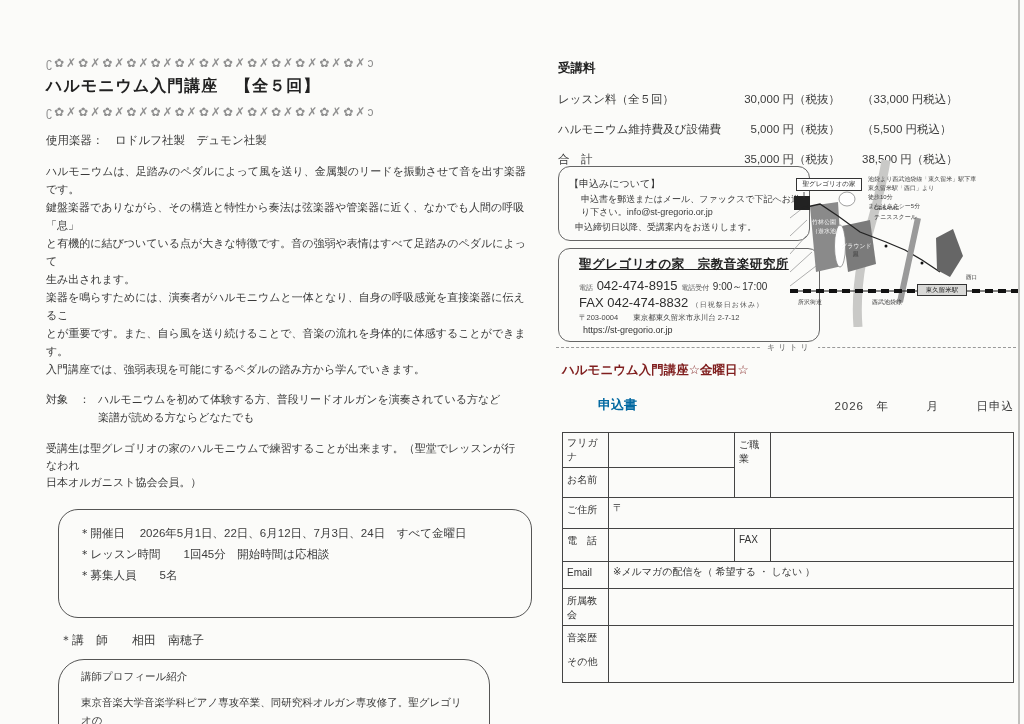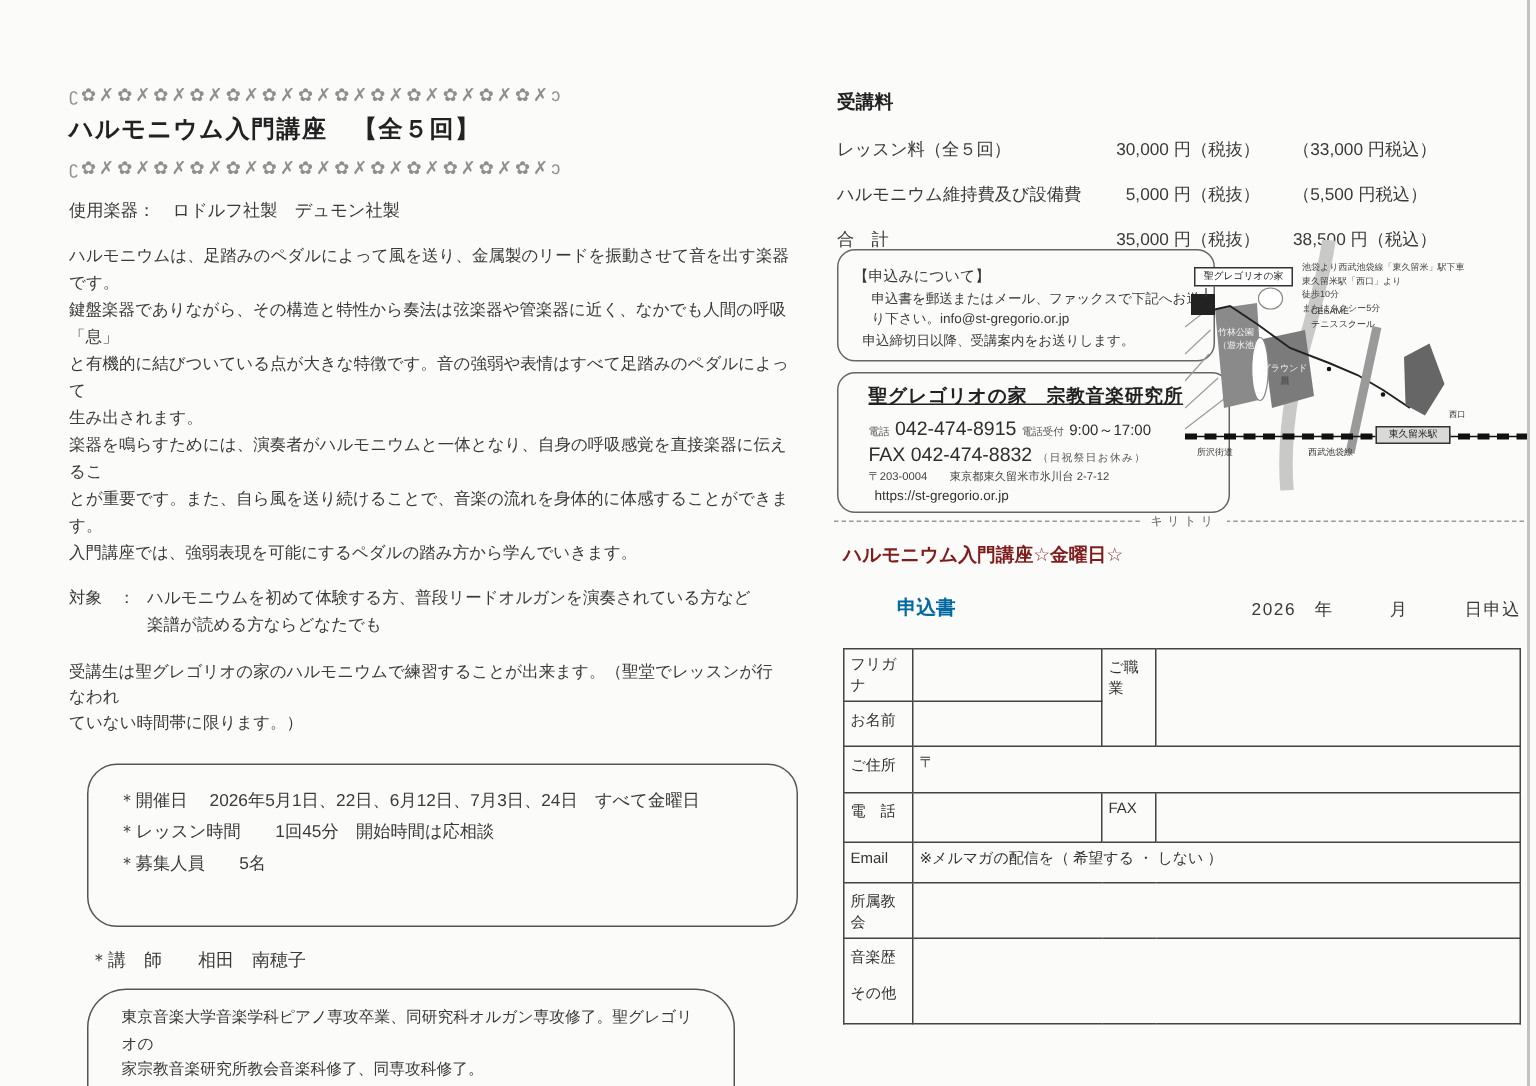--- a/index.html
+++ b/index.html
@@ -118,31 +118,32 @@
 とが重要です。また、自ら風を送り続けることで、音楽の流れを身体的に体感することができます。
 入門講座では、強弱表現を可能にするペダルの踏み方から学んでいきます。</div>
 
     <div class="target-row">
       <div class="target-label">対象　：</div>
       <div class="pre">ハルモニウムを初めて体験する方、普段リードオルガンを演奏されている方など
 楽譜が読める方ならどなたでも</div>
     </div>
 
     <div class="practice-note pre">受講生は聖グレゴリオの家のハルモニウムで練習することが出来ます。（聖堂でレッスンが行なわれ
-ていない時間帯に限ります。）</div>
+日本オルガニスト協会会員。）</div>
 
     <div class="schedule-box">
       <div>＊開催日　 2026年5月1日、22日、6月12日、7月3日、24日　すべて金曜日</div>
       <div>＊レッスン時間　　1回45分　開始時間は応相談</div>
       <div>＊募集人員　　5名</div>
     </div>
 
     <div class="lecturer-line">＊講　師　　相田　南穂子</div>
 
     <div class="profile-box">
+      <div class="profile-heading">講師プロフィール紹介</div>
       <div class="profile-body pre">東京音楽大学音楽学科ピアノ専攻卒業、同研究科オルガン専攻修了。聖グレゴリオの
 家宗教音楽研究所教会音楽科修了、同専攻科修了。
 教会奏楽奉仕の傍ら、日本リードオルガン初代会長佐藤泰平氏に影響を受けリードオ
 ルガンの演奏に興味を持ち始める。これまでに、ビクター「原典による近代唱歌集成」
 などのCD録音にリードオルガンで参加。現在は主にリードオルガンによるソロ、日本
 歌曲の伴奏などの演奏活動を行っている。また、失われつつある楽器の修復を目指し
 てリードオルガンの構造と修理法を学んでいる。（一社）日本オルガニスト協会会員、日
 本リードオルガン協会会員。日本聖書神学校、キリスト教音楽院講師。</div>
     </div>
   </div>

